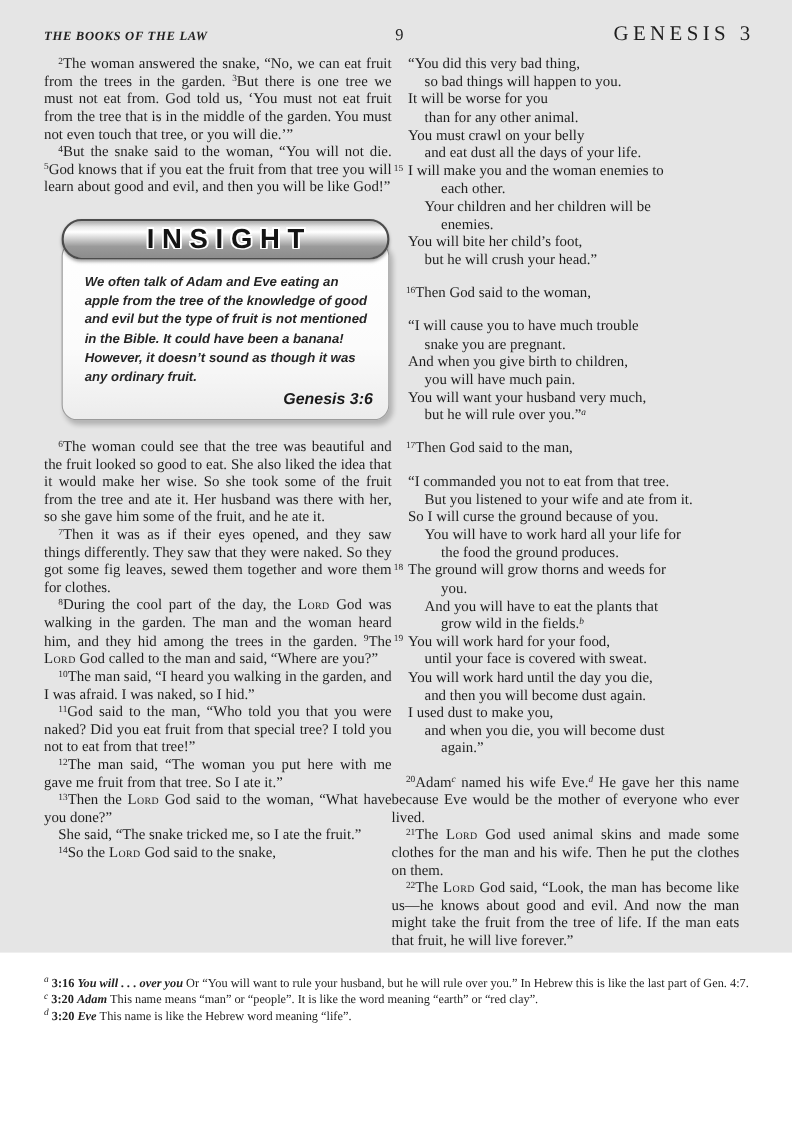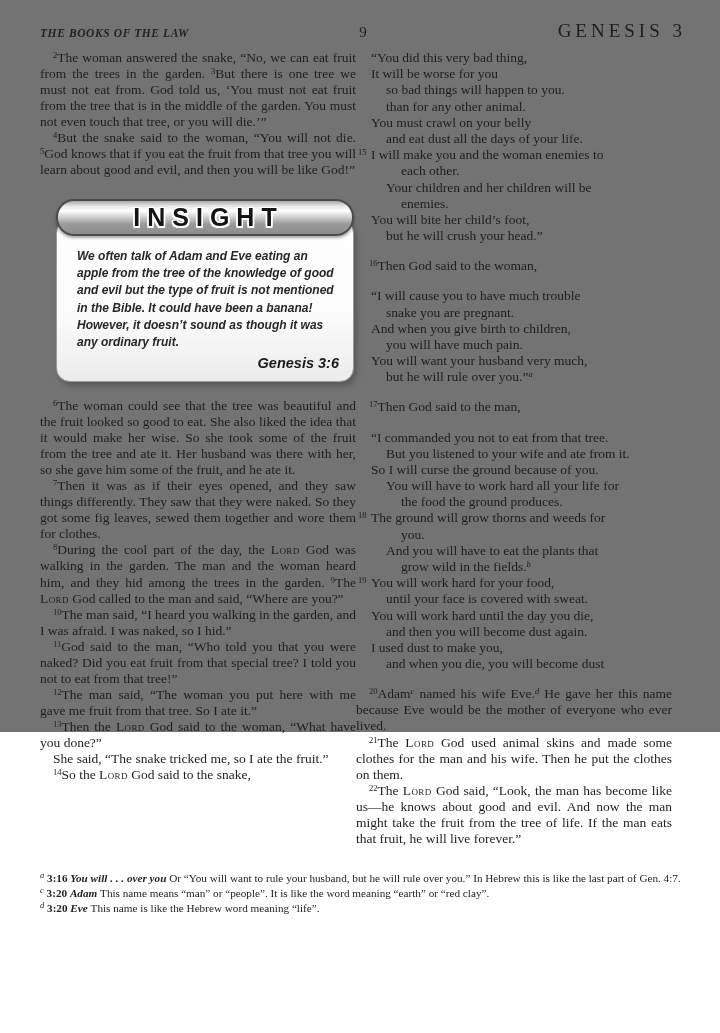--- a/index.html
+++ b/index.html
@@ -1,17 +1,17 @@
 <!DOCTYPE html>
 <html><head>
 <meta charset="utf-8">
 <style>
   html,body{margin:0;padding:0;background:#ffffff;}
   body{width:720px;height:1033px;overflow:hidden;font-family:"Liberation Serif",serif;color:#1e1e1e;}
-  .page{box-sizing:border-box;width:720px;height:732px;padding:20px 34px 0 40px;background:#737373;}
+  .page{box-sizing:border-box;width:720px;height:866px;padding:20px 34px 0 40px;background:#e5e5e5;}
 
   
   header{display:flex;align-items:baseline;margin-bottom:8px;}
   .h-left{width:250px;font-weight:bold;font-style:italic;font-size:11.5px;letter-spacing:0.6px;color:#222;}
   .h-center{flex:1;text-align:center;font-size:15px;}
   .h-right{width:250px;text-align:right;font-size:19px;letter-spacing:4px;}
 
   
   .columns{display:flex;}
   .col{width:316px;}
@@ -80,22 +80,22 @@
         <p class="prose"><sup class="vnum">10</sup><span>The man said, “I heard you walking in the garden, and I was afraid. I was naked, so I hid.”</span></p>
         <p class="prose"><sup class="vnum">11</sup><span>God said to the man, “Who told you that you were naked? Did you eat fruit from that special tree? I told you not to eat from that tree!”</span></p>
         <p class="prose"><sup class="vnum">12</sup><span>The man said, “The woman you put here with me gave me fruit from that tree. So I ate it.”</span></p>
         <p class="prose"><sup class="vnum">13</sup><span>Then the </span><span class="sc">Lord</span><span> God said to the woman, “What have you done?”</span></p>
         <p class="prose"><span>She said, “The snake tricked me, so I ate the fruit.”</span></p>
         <p class="prose"><sup class="vnum">14</sup><span>So the </span><span class="sc">Lord</span><span> God said to the snake,</span></p>
       </div>
     <div class="col" id="col-right">
         <div class="poem">
           <div class="pline ind0"><span>“You did this very bad thing,</span></div>
+          <div class="pline ind1"><span>so bad things will happen to you.</span></div>
           <div class="pline ind0"><span>It will be worse for you</span></div>
-          <div class="pline ind1"><span>so bad things will happen to you.</span></div>
           <div class="pline ind1"><span>than for any other animal.</span></div>
           <div class="pline ind0"><span>You must crawl on your belly</span></div>
           <div class="pline ind1"><span>and eat dust all the days of your life.</span></div>
           <div class="pline ind0"><sup class="vnum">15</sup><span>I will make you and the woman enemies to</span></div>
           <div class="pline ind2"><span>each other.</span></div>
           <div class="pline ind1"><span>Your children and her children will be</span></div>
           <div class="pline ind2"><span>enemies.</span></div>
           <div class="pline ind0"><span>You will bite her child’s foot,</span></div>
           <div class="pline ind1"><span>but he will crush your head.”</span></div>
         </div>
@@ -118,20 +118,21 @@
           <div class="pline ind0"><sup class="vnum">18</sup><span>The ground will grow thorns and weeds for</span></div>
           <div class="pline ind2"><span>you.</span></div>
           <div class="pline ind1"><span>And you will have to eat the plants that</span></div>
           <div class="pline ind2"><span>grow wild in the fields.</span><sup class="fnm">b</sup></div>
           <div class="pline ind0"><sup class="vnum">19</sup><span>You will work hard for your food,</span></div>
           <div class="pline ind1"><span>until your face is covered with sweat.</span></div>
           <div class="pline ind0"><span>You will work hard until the day you die,</span></div>
           <div class="pline ind1"><span>and then you will become dust again.</span></div>
           <div class="pline ind0"><span>I used dust to make you,</span></div>
           <div class="pline ind1"><span>and when you die, you will become dust</span></div>
+          <div class="pline ind2"><span>again.”</span></div>
         </div>
         <p class="prose"><sup class="vnum">20</sup><span>Adam</span><sup class="fnm">c</sup><span> named his wife Eve.</span><sup class="fnm">d</sup><span> He gave her this name because Eve would be the mother of everyone who ever lived.</span></p>
         <p class="prose"><sup class="vnum">21</sup><span>The </span><span class="sc">Lord</span><span> God used animal skins and made some clothes for the man and his wife. Then he put the clothes on them.</span></p>
         <p class="prose"><sup class="vnum">22</sup><span>The </span><span class="sc">Lord</span><span> God said, “Look, the man has become like us—he knows about good and evil. And now the man might take the fruit from the tree of life. If the man eats that fruit, he will live forever.”</span></p>
       </div>
   </main>
 
   <footer id="footnotes">
       <div class="fnote"><sup class="fnm">a</sup><b class="fn-ref"> 3:16 </b><b class="fn-term">You will . . . over you </b><span>Or “You will want to rule your husband, but he will rule over you.” In Hebrew this is like the last part of Gen. 4:7.</span></div>
       <div class="fnote"><sup class="fnm">c</sup><b class="fn-ref"> 3:20 </b><b class="fn-term">Adam </b><span>This name means “man” or “people”. It is like the word meaning “earth” or “red clay”.</span></div>

